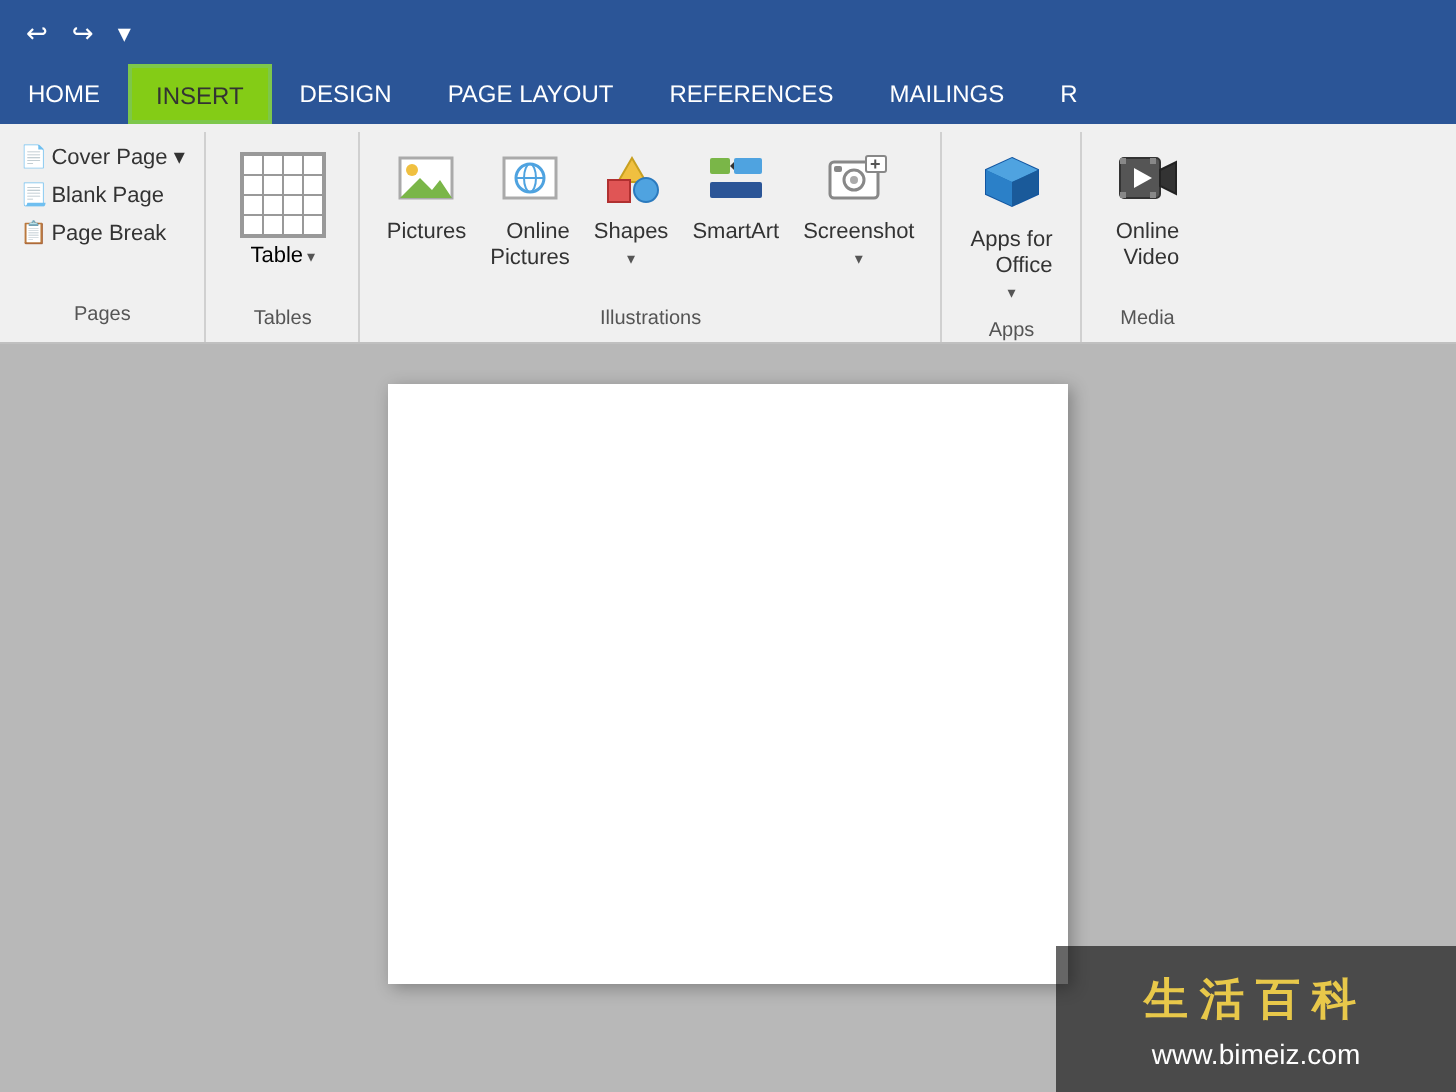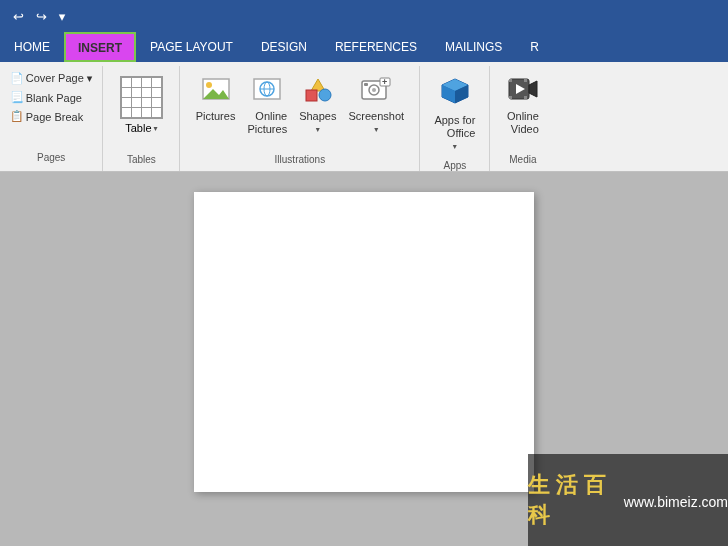--- a/index.html
+++ b/index.html
@@ -43,24 +43,24 @@
       font-size: 12px;
       color: #ffffff;
       cursor: pointer;
       background: transparent;
       border: none;
       height: 100%;
       display: flex;
       align-items: center;
     }
     .ribbon-tab.active {
-      background: #d946ef;
+      background: #84cc16;
       color: #333;
       border-top: 2px solid #f97316;
-      font-weight: 700;
+      font-weight: 400;
       outline: 2px solid #7dc74b;
       outline-offset: -2px;
     }
 
     
     .ribbon-body {
       height: 110px;
       background: #f0f0f0;
       border-bottom: 1px solid #c0c0c0;
       display: flex;
@@ -198,24 +198,24 @@
       background: white;
       box-shadow: 2px 2px 8px rgba(0,0,0,0.3);
     }
 
     
     .watermark {
       position: absolute;
       bottom: 0;
       right: 0;
       width: 200px;
-      height: 92px;
+      height: 73px;
       background: rgba(0,0,0,0.6);
       display: flex;
-      flex-direction: row;
+      flex-direction: column;
       align-items: center;
       justify-content: center;
     }
     .watermark-text {
       color: #e8c84a;
       font-size: 22px;
       font-weight: bold;
       letter-spacing: 6px;
       font-family: serif;
     }
@@ -250,22 +250,22 @@
 
   <div class="top-bar">
     <span class="qa-icon">↩</span>
     <span class="qa-icon">↪</span>
     <span class="qa-icon">▾</span>
   </div>
 
   <div class="ribbon-tabs">
     <button class="ribbon-tab">HOME</button>
     <button class="ribbon-tab active">INSERT</button>
+    <button class="ribbon-tab">DESIGN</button>
     <button class="ribbon-tab">PAGE LAYOUT</button>
-    <button class="ribbon-tab">DESIGN</button>
     <button class="ribbon-tab">REFERENCES</button>
     <button class="ribbon-tab">MAILINGS</button>
     <button class="ribbon-tab">R</button>
   </div>
 
   <div class="ribbon-body">
 
     <div class="pages-group">
       <div class="pages-group-content">
         <div class="page-btn">
@@ -345,20 +345,31 @@
             <svg width="30" height="28" viewBox="0 0 30 28">
               <polygon points="15,4 22,16 8,16" fill="#f0c040" stroke="#c8a020" stroke-width="1"></polygon>
               <rect x="3" y="15" width="11" height="11" fill="#e05555" stroke="#b03030" stroke-width="1"></rect>
               <circle cx="22" cy="20" r="6" fill="#4fa3e0" stroke="#2b7abe" stroke-width="1"></circle>
             </svg>
           </span>
           <span class="label">Shapes</span>
           <span class="dropdown-arrow">▾</span>
         </div>
 
+        <div class="ribbon-btn">
+          <span class="icon">
+            <svg width="30" height="28" viewBox="0 0 30 28">
+              <rect x="2" y="4" width="10" height="8" rx="1" fill="#7ab648"></rect>
+              <rect x="14" y="4" width="14" height="8" rx="1" fill="#4fa3e0"></rect>
+              <rect x="2" y="16" width="26" height="8" rx="1" fill="#2b5597"></rect>
+              <polygon points="12,8 14,6 14,10" fill="#333"></polygon>
+            </svg>
+          </span>
+          <span class="label">SmartArt</span>
+        </div>
 
 
         <div class="ribbon-btn">
           <span class="icon screenshot-wrap">
             <svg width="32" height="28" viewBox="0 0 32 28">
               <rect x="2" y="6" width="24" height="18" rx="2" fill="white" stroke="#888" stroke-width="1.5"></rect>
               <circle cx="14" cy="15" r="5" fill="none" stroke="#888" stroke-width="1.5"></circle>
               <circle cx="14" cy="15" r="2" fill="#aaa"></circle>
               <rect x="4" y="8" width="4" height="3" rx="1" fill="#888"></rect>
 

